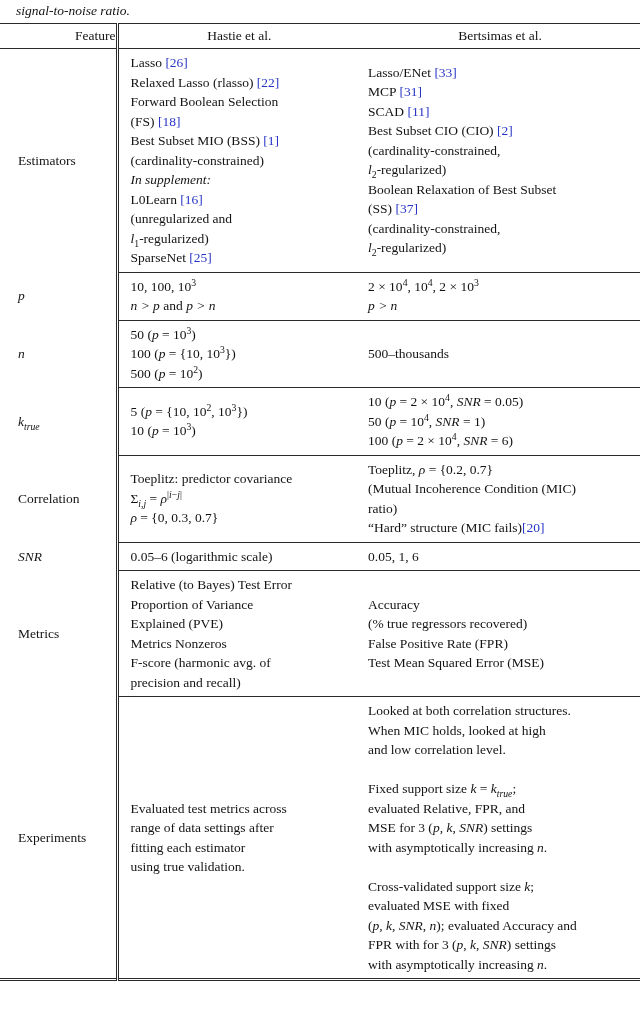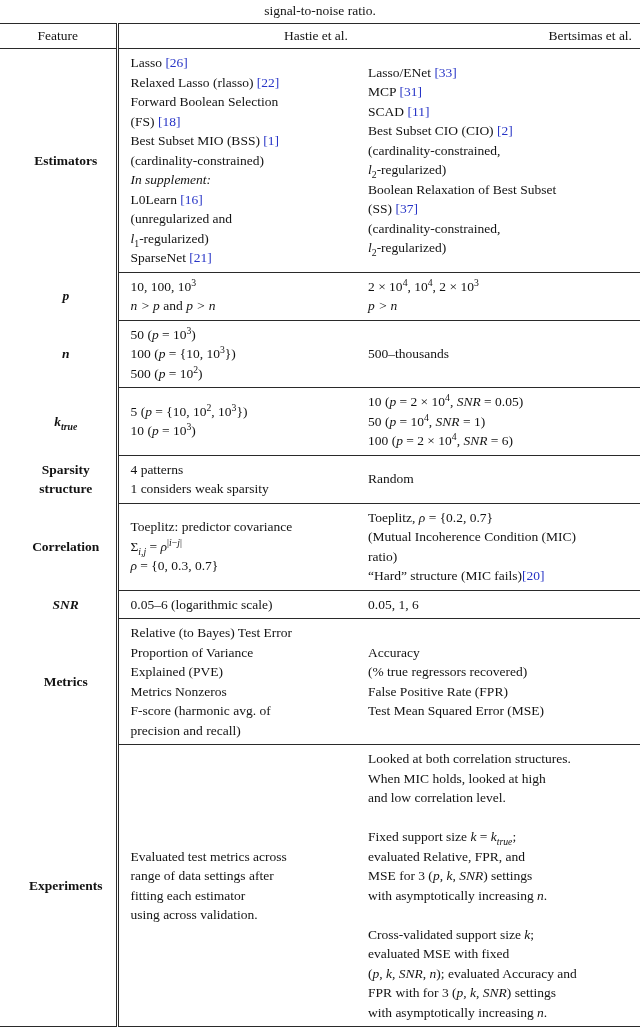--- a/index.html
+++ b/index.html
@@ -8,55 +8,56 @@
     --rule:#2a2a2a;
   }
   html,body{margin:0;padding:0;background:#ffffff;}
   body{
     width:640px;
     font-family:"Liberation Serif","DejaVu Serif",serif;
     color:var(--ink);
     font-size:13.5px;
   }
   .caption{
-    text-align:center;
+    font-style:italic;
     padding:3px 0 4px 0;
     font-size:13.5px;
+    margin-left:16px;
   }
   table.cmp{
     width:640px;
     border-collapse:collapse;
     table-layout:fixed;
     border-top:1.5px solid var(--rule);
     border-bottom:3px double var(--rule);
   }
   col.c1{width:117px;}
   col.c2{width:239px;}
   col.c3{width:284px;}
   thead th{
     font-weight:normal;
-    text-align:right;
+    text-align:center;
     padding:4px 8px 4px 12px;
     border-bottom:1.2px solid var(--rule);
     font-size:13.5px;
   }
   thead th.feature-h{
-    text-align:center;
+    text-align:right;
     border-right:3px double var(--rule);
     padding-left:0;padding-right:0;
   }
   td{
     vertical-align:middle;
     padding:4px 8px 4px 12px;
     line-height:19.5px;
   }
   td.feature-cell{
-    text-align:center;
+    text-align:left;
     border-right:3px double var(--rule);
-    padding-left:18px;padding-right:2px;font-weight:bold;
+    padding-left:18px;padding-right:2px;
   }
   tbody tr td.content{
     border-top:1px solid var(--rule);
   }
   .line{min-height:19.5px;white-space:nowrap;}
   .line sup,.line sub{font-size:0.72em;line-height:0;}
   .cite{color:var(--cite);}
   i{font-style:italic;}
 </style>
 </head>
@@ -86,21 +87,21 @@
           <div class="line">Lasso <span class="cite">[26]</span></div>
           <div class="line">Relaxed Lasso (rlasso) <span class="cite">[22]</span></div>
           <div class="line">Forward Boolean Selection</div>
           <div class="line">(FS) <span class="cite">[18]</span></div>
           <div class="line">Best Subset MIO (BSS) <span class="cite">[1]</span></div>
           <div class="line">(cardinality-constrained)</div>
           <div class="line"><i>In supplement:</i></div>
           <div class="line">L0Learn <span class="cite">[16]</span></div>
           <div class="line">(unregularized and</div>
           <div class="line"><i>l</i><sub>1</sub>-regularized)</div>
-          <div class="line">SparseNet <span class="cite">[21]</span></div>
+          <div class="line">SparseNet <span class="cite">[25]</span></div>
         </td>
         <td class="content b-cell">
           <div class="line">Lasso/ENet <span class="cite">[33]</span></div>
           <div class="line">MCP <span class="cite">[31]</span></div>
           <div class="line">SCAD <span class="cite">[11]</span></div>
           <div class="line">Best Subset CIO (CIO) <span class="cite">[2]</span></div>
           <div class="line">(cardinality-constrained,</div>
           <div class="line"><i>l</i><sub>2</sub>-regularized)</div>
           <div class="line">Boolean Relaxation of Best Subset</div>
           <div class="line">(SS) <span class="cite">[37]</span></div>
@@ -143,33 +144,20 @@
           <div class="line">10 (<i>p</i> = 10<sup>3</sup>)</div>
         </td>
         <td class="content b-cell">
           <div class="line">10 (<i>p</i> = 2 × 10<sup>4</sup>, <i>SNR</i> = 0.05)</div>
           <div class="line">50 (<i>p</i> = 10<sup>4</sup>, <i>SNR</i> = 1)</div>
           <div class="line">100 (<i>p</i> = 2 × 10<sup>4</sup>, <i>SNR</i> = 6)</div>
         </td>
       </tr>
       <tr>
         <td class="feature-cell">
-          <div class="line">Sparsity</div>
-          <div class="line">structure</div>
-        </td>
-        <td class="content h-cell">
-          <div class="line">4 patterns</div>
-          <div class="line">1 considers weak sparsity</div>
-        </td>
-        <td class="content b-cell">
-          <div class="line">Random</div>
-        </td>
-      </tr>
-      <tr>
-        <td class="feature-cell">
           <div class="line">Correlation</div>
         </td>
         <td class="content h-cell">
           <div class="line">Toeplitz: predictor covariance</div>
           <div class="line">Σ<sub><i>i,j</i></sub> = <i>ρ</i><sup>|<i>i</i>−<i>j</i>|</sup></div>
           <div class="line"><i>ρ</i> = {0, 0.3, 0.7}</div>
         </td>
         <td class="content b-cell">
           <div class="line">Toeplitz, <i>ρ</i> = {0.2, 0.7}</div>
           <div class="line">(Mutual Incoherence Condition (MIC)</div>
@@ -208,21 +196,21 @@
         </td>
       </tr>
       <tr>
         <td class="feature-cell">
           <div class="line">Experiments</div>
         </td>
         <td class="content h-cell">
           <div class="line">Evaluated test metrics across</div>
           <div class="line">range of data settings after</div>
           <div class="line">fitting each estimator</div>
-          <div class="line">using across validation.</div>
+          <div class="line">using true validation.</div>
         </td>
         <td class="content b-cell">
           <div class="line">Looked at both correlation structures.</div>
           <div class="line">When MIC holds, looked at high</div>
           <div class="line">and low correlation level.</div>
           <div class="line">&nbsp;</div>
           <div class="line">Fixed support size <i>k</i> = <i>k</i><sub><i>true</i></sub>;</div>
           <div class="line">evaluated Relative, FPR, and</div>
           <div class="line">MSE for 3 (<i>p</i>, <i>k</i>, <i>SNR</i>) settings</div>
           <div class="line">with asymptotically increasing <i>n</i>.</div>

